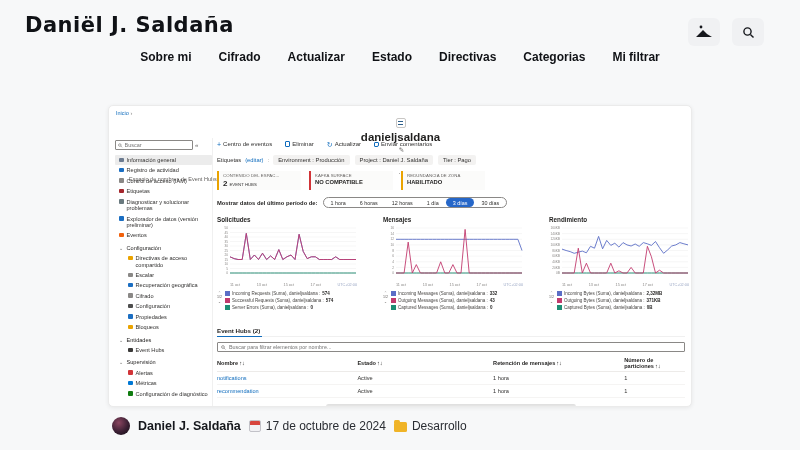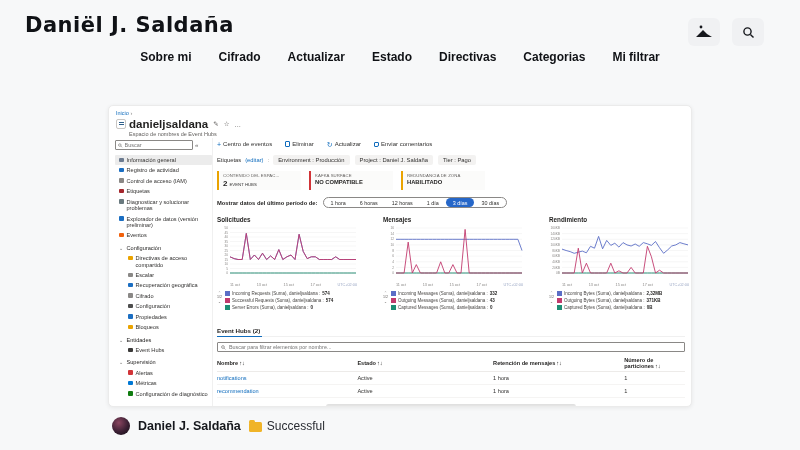--- a/index.html
+++ b/index.html
@@ -12,21 +12,21 @@
   .hdr-btn { width:32px; height:28px; border:none; background:#f0f1f3; border-radius:6px; display:flex; align-items:center; justify-content:center; cursor:pointer; }
   nav.main-nav { position:absolute; top:50px; left:0; width:100%; display:flex; justify-content:center; gap:27px; }
   nav.main-nav a { font-size:12px; font-weight:700; color:#101216; text-decoration:none;text-align:right; }
 
   
   .post-card { position:absolute; left:108px; top:105px; width:584px; height:302px; background:#fff; border:1px solid #ebebeb; border-radius:5px; box-shadow:0 1px 4px rgba(0,0,0,.07); overflow:hidden; font-family:"Liberation Sans","DejaVu Sans",sans-serif; }
 
   .p-top { position:absolute; left:7px; top:4px; right:6px; height:28px; }
   .breadcrumb { font-size:5.5px; color:#0f6cbd; }
   .breadcrumb .sep { color:#8a8886; }
-  .p-titlerow { display:flex; align-items:center; gap:3px; margin-top:2px; }
+  .p-titlerow { display:flex; align-items:center; gap:3px; margin-top:2px;flex-direction:column; }
   .eh-icon { width:10px; height:10px; border:1px solid #c8c6c4; border-radius:2px; background:
       linear-gradient(#fff,#fff) padding-box,#fff; position:relative; }
   .eh-icon::before { content:""; position:absolute; left:1.5px; right:1.5px; top:2px; height:5px;
       background:repeating-linear-gradient(#2e5f8a 0 1px,transparent 1px 2.5px); }
   .p-title { font-size:11.5px; font-weight:700; color:#201f1e; }
   .t-ic { font-size:6.5px; color:#605e5c; margin-left:2px; }
   .p-sub { font-size:5.5px; color:#605e5c; margin-top:1px; margin-left:13px; }
 
   .p-body { position:absolute; left:0; top:32px; right:0; bottom:0; }
 
@@ -537,16 +537,20 @@
       </div>
 
     </section>
   </div>
 </div>
 
 <div class="post-meta">
   <span class="avatar"></span>
   <span class="meta-author">Daniel J. Saldaña</span>
   <span class="meta-item">
+    <span class="cal-icon"></span>
+    <span>17 de octubre de 2024</span>
+  </span>
+  <span class="meta-item">
     <span class="folder-icon"></span>
-    <span>Successful</span>
+    <span>Desarrollo</span>
   </span>
 </div>
 
 </body></html>

